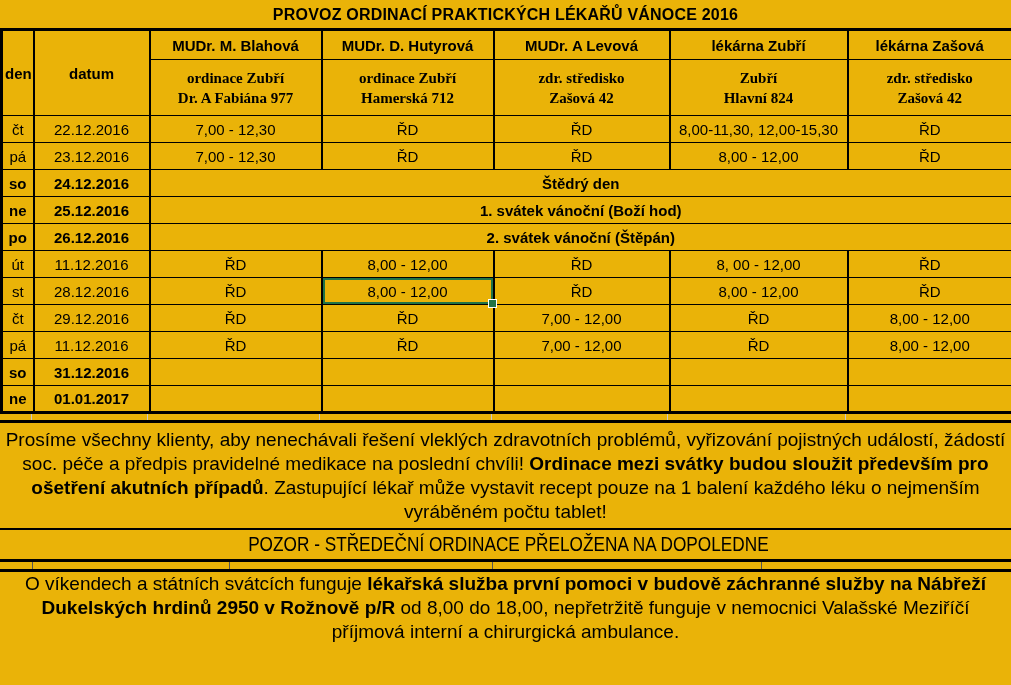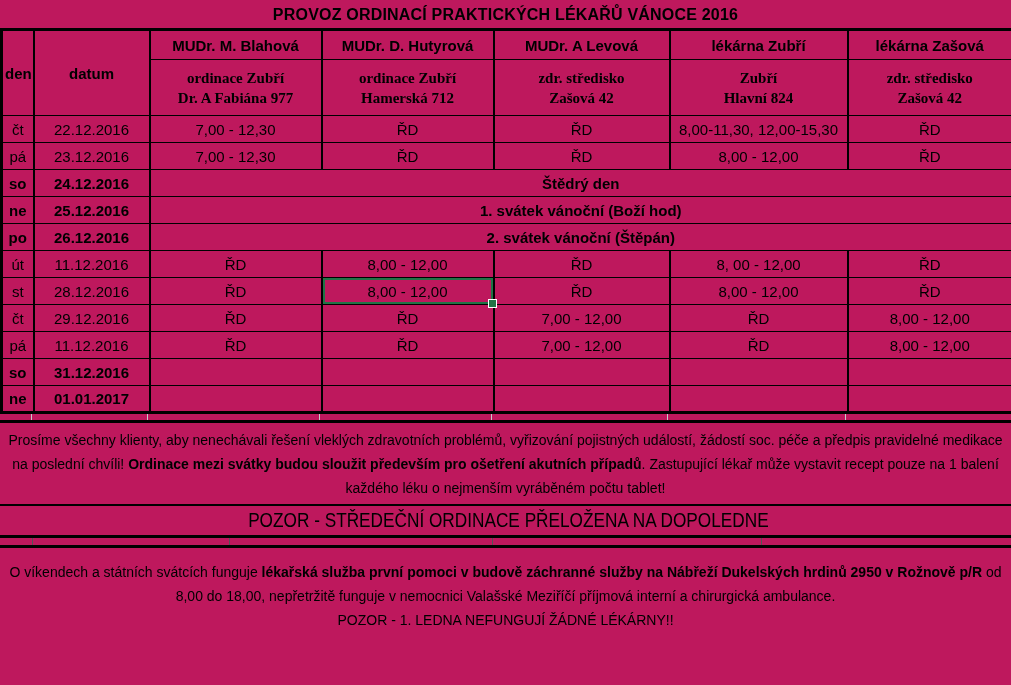--- a/index.html
+++ b/index.html
@@ -6,21 +6,21 @@
   html, body { margin: 0; padding: 0; }
   body {
     font-family: "Liberation Sans", sans-serif;
     background: #ffffff;
     color: #000000;
   }
   .page {
     width: 1011px;
     height: 685px;
     overflow: hidden;
-    background: #be185d;
+    background: #eab308;
     position: relative;
   }
   .title {
     text-align: center;
     font-weight: bold;
     font-size: 16px;
     padding: 6px 0 4px 0;
     letter-spacing: 0.2px;
   }
   table.sched {
@@ -64,21 +64,21 @@
   }
   .grid-strip-a {
     display: flex;
     height: 9px;
     border-bottom: 3px solid #000;
   }
   .grid-strip-a > div { border-right: 1px solid #c9c9c9; }
   .grid-strip-a > div:last-child { border-right: none; }
   .note {
     text-align: center;
-    font-size: 14px;
+    font-size: 19px;
     line-height: 24px;
     padding: 5px 4px 4px 4px;
   }
   .banner-block {
     border-top: 2px solid #000;
     text-align: center;
     padding: 2px 0 3px 6px;
   }
   .banner-text {
     display: inline-block;
@@ -88,21 +88,21 @@
     transform-origin: center;
   }
   .grid-strip-b {
     display: flex;
     height: 13px;
     border-top: 3px solid #000;
     border-bottom: 3px solid #000;
   }
   .grid-strip-b > div { border-right: 1px solid #555; }
   .grid-strip-b > div:last-child { border-right: none; }
-  .note2 { padding-top: 12px; }
+  .note2 { padding-top: 0; }
   b { font-weight: bold; }
 </style>
 </head>
 <body>
 
 <div class="page">
 
   <div class="title">PROVOZ ORDINACÍ PRAKTICKÝCH LÉKAŘŮ VÁNOCE 2016</div>
 
   <table class="sched">
@@ -259,16 +259,15 @@
 
   <div class="grid-strip-b">
     <div style="width:33px"></div>
       <div style="width:197px"></div>
       <div style="width:263px"></div>
     <div style="width:269px"></div>
       <div style="width:249px"></div>
   </div>
 
   <div class="note note2"><span>O víkendech a státních svátcích funguje </span><b>lékařská služba první pomoci v budově záchranné služby na Nábřeží Dukelských hrdinů 2950 v Rožnově p/R</b><span> od 8,00 do 18,00, nepřetržitě funguje v nemocnici Valašské Meziříčí příjmová interní a chirurgická ambulance.</span>
-    <div>POZOR - 1. LEDNA NEFUNGUJÍ ŽÁDNÉ LÉKÁRNY!!</div>
   </div>
 
 </div>
 
 </body></html>

